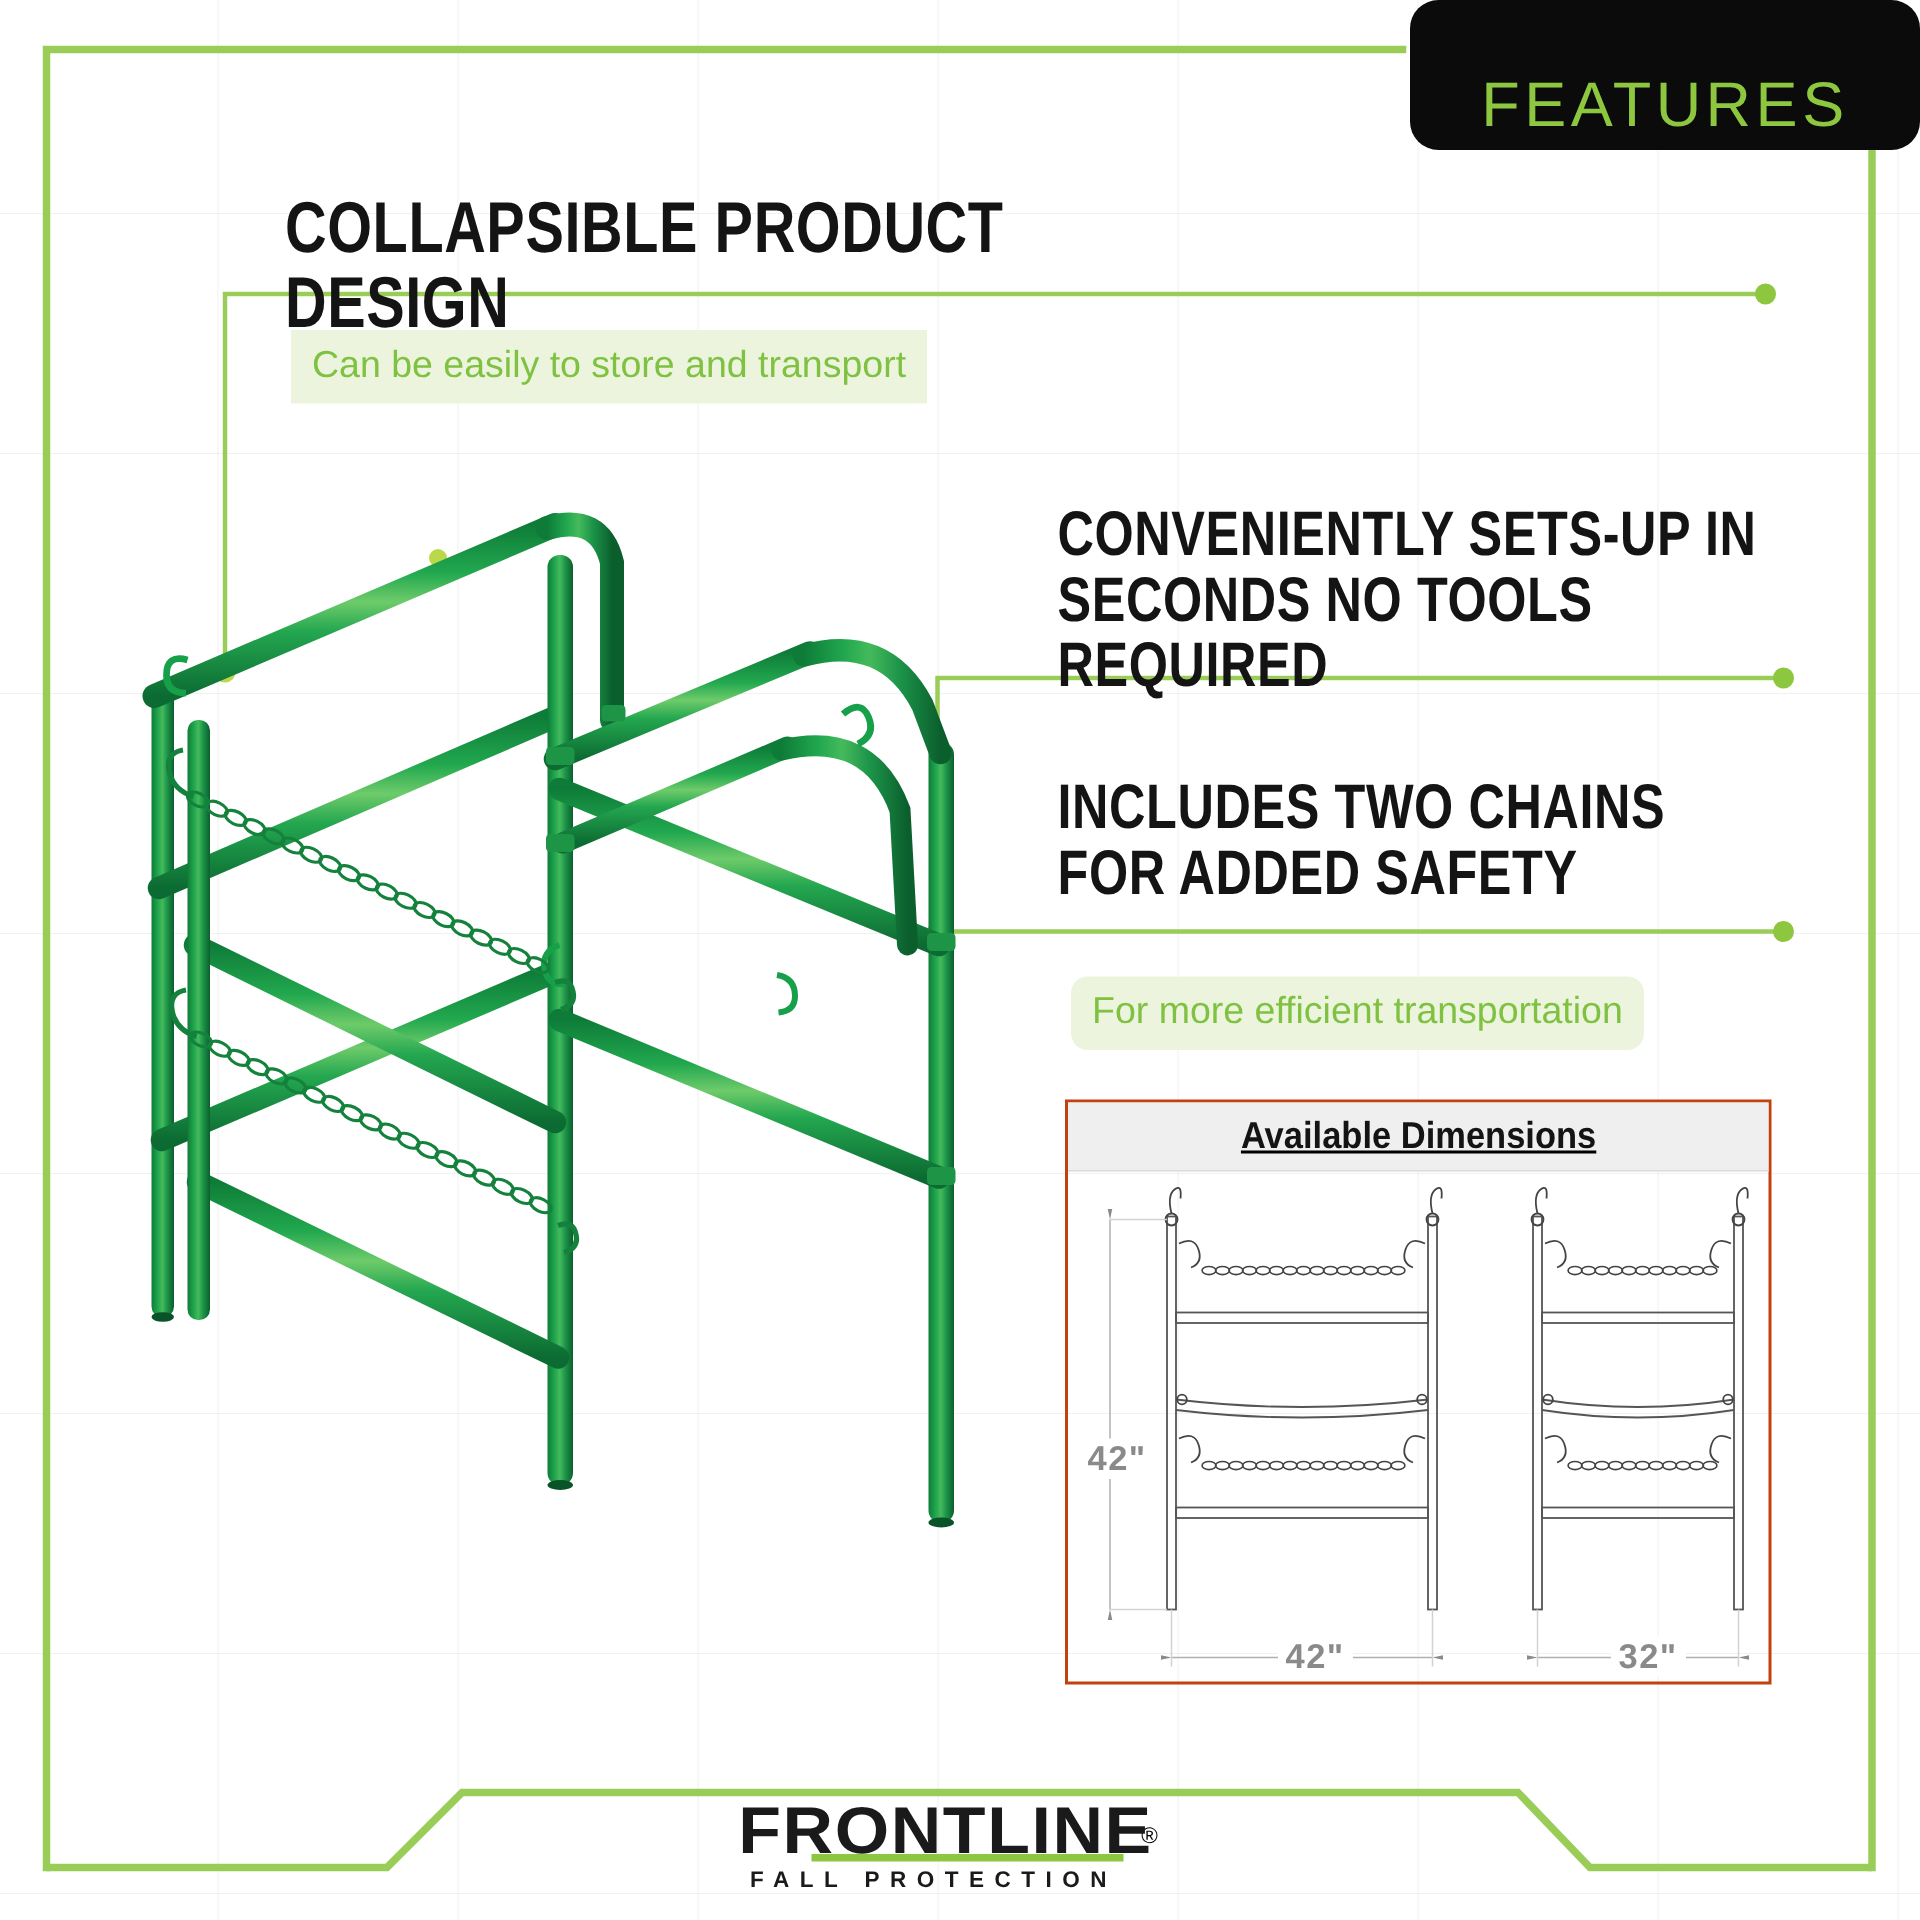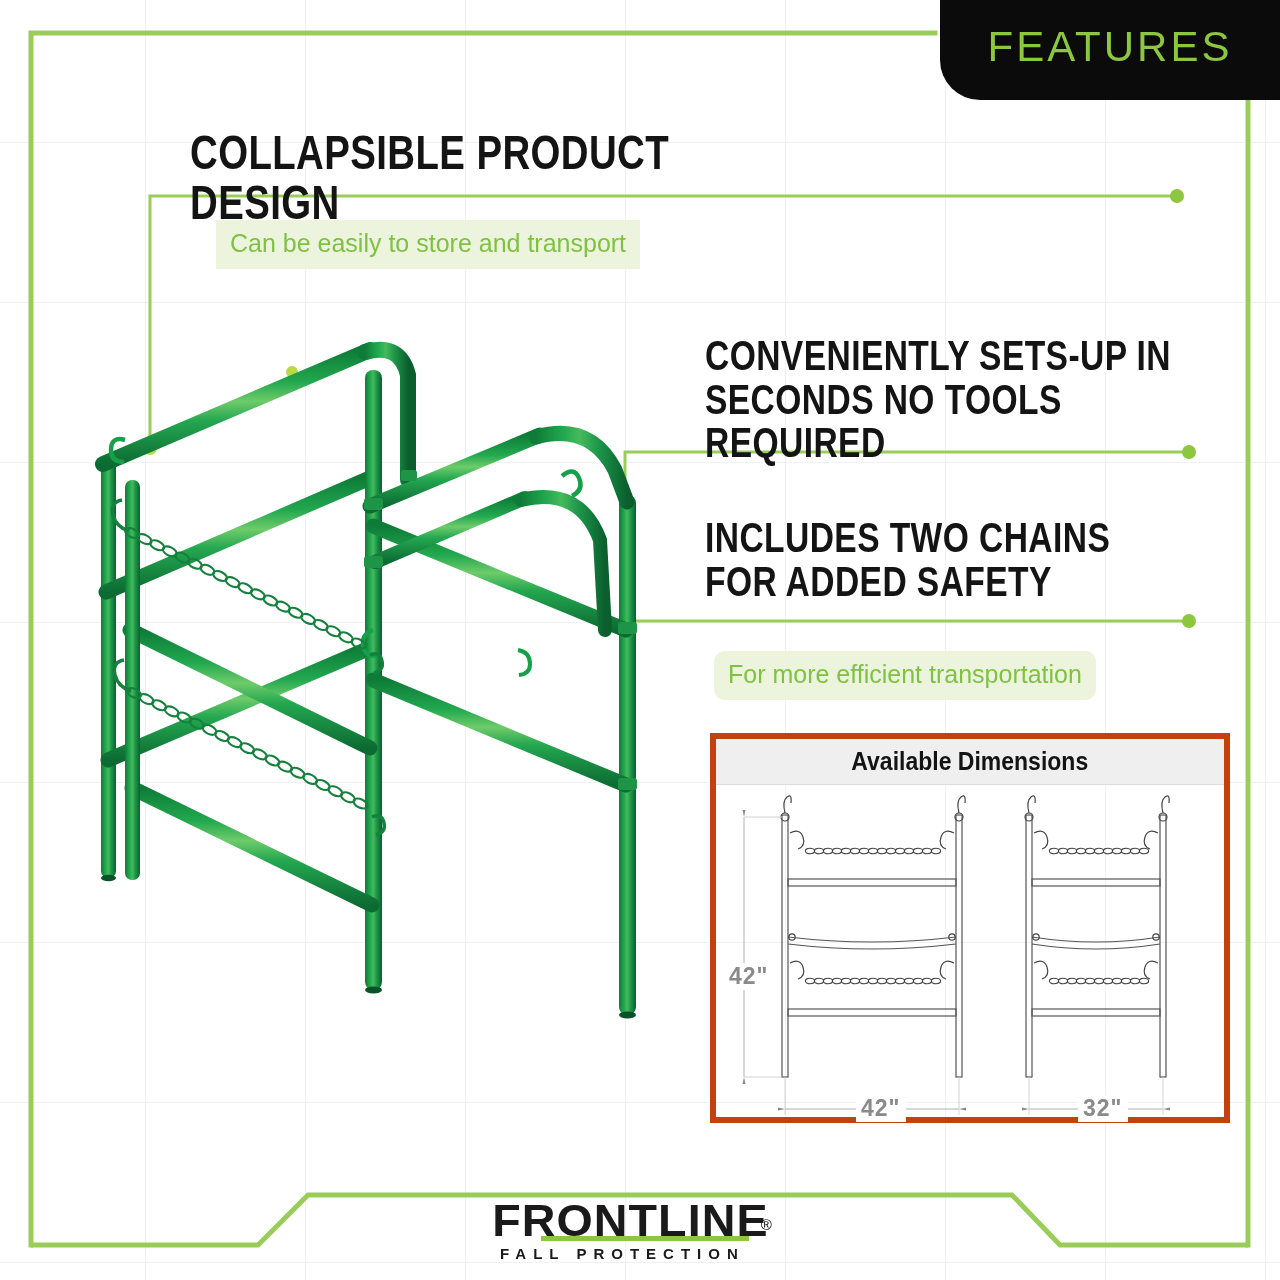--- a/index.html
+++ b/index.html
@@ -24,23 +24,24 @@
   }
 
   
   .frame{position:absolute;inset:0;pointer-events:none;}
 
   
   .features-tab{
     position:absolute;top:0;left:940px;width:340px;height:100px;
     background:#0b0b0b;
     border-bottom-left-radius:40px;
-    display:flex;align-items:center;justify-content:center;
+    display:flex;align-items:flex-end;justify-content:center;
     padding-bottom:6px;
     box-sizing:border-box;
+    border-radius:19px;
   }
   .features-tab .label{
     color:#8DC63F;
     font-size:42px;
     letter-spacing:3px;
     font-weight:400;
     font-family:"Liberation Sans", sans-serif;
   }
 
   .headline{
@@ -62,24 +63,25 @@
     color:#7FC242;
     font-size:25px;
     padding:9px 14px 11px 14px;
     box-sizing:border-box;
     white-space:nowrap;
     font-family:"Liberation Sans", sans-serif;
   }
 
   
   .dim-panel{
-    position:absolute;left:710px;top:733px;width:520px;height:390px;
-    border:6px solid #c2410c;
+    position:absolute;left:710px;top:733px;width:471px;height:390px;
+    border:2px solid #c2410c;
     box-sizing:border-box;
     background:transparent;
+    text-decoration:underline;
   }
   .dim-header{
     height:45px;background:#efefef;
     display:flex;align-items:center;justify-content:center;
     border-bottom:1px solid #dcdcdc;
   }
   .dim-header .t{
     font-size:25px;font-weight:bold;color:#141414;
     font-family:"Liberation Sans Narrow","Liberation Sans",sans-serif;
     transform:scaleX(0.92);
@@ -256,21 +258,21 @@
       <rect x="294" y="168" width="19" height="12" rx="3" fill="#1E9447"></rect>
       <rect x="294" y="226" width="19" height="12" rx="3" fill="#1E9447"></rect>
       <rect x="548" y="292" width="19" height="12" rx="3" fill="#1E9447"></rect>
       <rect x="548" y="448" width="19" height="12" rx="3" fill="#1E9447"></rect>
       <rect x="331" y="140" width="16" height="11" rx="3" fill="#1E9447"></rect>
     </g>
   </svg>
 
   <div class="headline" style="left:190px;top:128px;font-size:48px;width:760px;">COLLAPSIBLE PRODUCT DESIGN</div>
 
-  <div class="subtitle" style="left:216px;top:220px;">Can be easily to store and transport</div>
+  <div class="subtitle" style="left:194px;top:220px;">Can be easily to store and transport</div>
 
   <div class="headline" style="left:705px;top:334px;font-size:42px;width:640px;">CONVENIENTLY SETS-UP IN
 SECONDS NO TOOLS REQUIRED</div>
 
   <div class="headline" style="left:705px;top:516px;font-size:42px;width:640px;">INCLUDES TWO CHAINS
 FOR ADDED SAFETY</div>
 
   <div class="subtitle" style="left:714px;top:651px;border-radius:11px;">For more efficient transportation</div>
 
   <div class="dim-panel">

